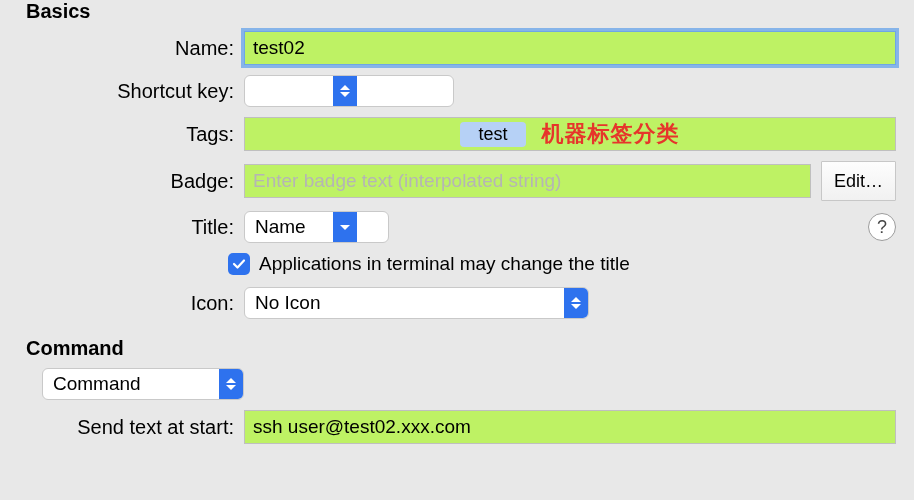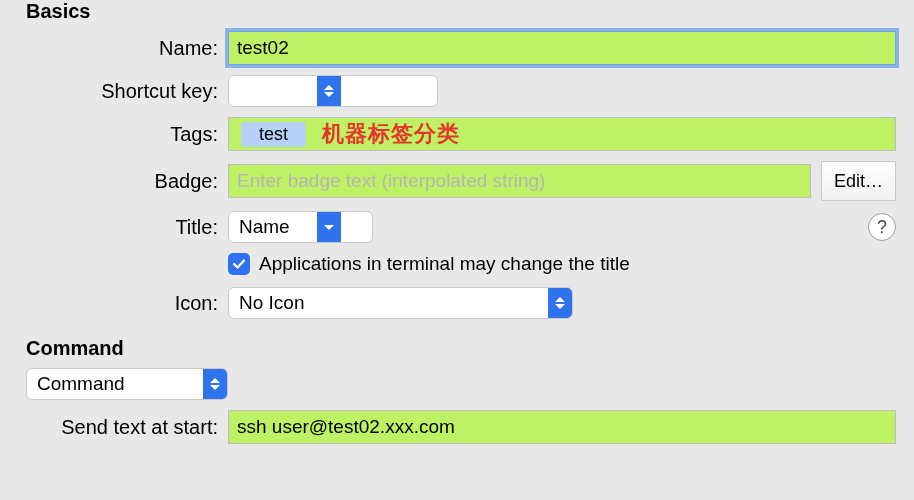--- a/index.html
+++ b/index.html
@@ -16,20 +16,21 @@
   .section-header {
     font-weight: 700;
     font-size: 20px;
     margin: 18px 0 8px 26px;
   }
   .row {
     display: flex;
     align-items: center;
     margin-bottom: 10px;
     padding-right: 18px;
+    margin-left: 16px;
   }
   .label {
     width: 228px;
     text-align: right;
     padding-right: 10px;
     font-size: 20px;
     color: #000;
   }
   .field {
     flex: 1;
@@ -83,21 +84,22 @@
     width: 0; height: 0;
     border-left: 5px solid transparent;
     border-right: 5px solid transparent;
   }
   .chev.up { border-bottom: 5px solid #fff; }
   .chev.down { border-top: 5px solid #fff; }
   .tags-input {
     display: flex;
     align-items: center;
     gap: 16px;
-    padding: 3px 12px;
+    padding: 3px 0;
+    justify-content: center;
   }
   .tag-pill {
     background: #b6d1f6;
     border-radius: 4px;
     padding: 2px 18px;
     font-size: 18px;
     color: #000;
   }
   .annot {
     color: #e6352b;

